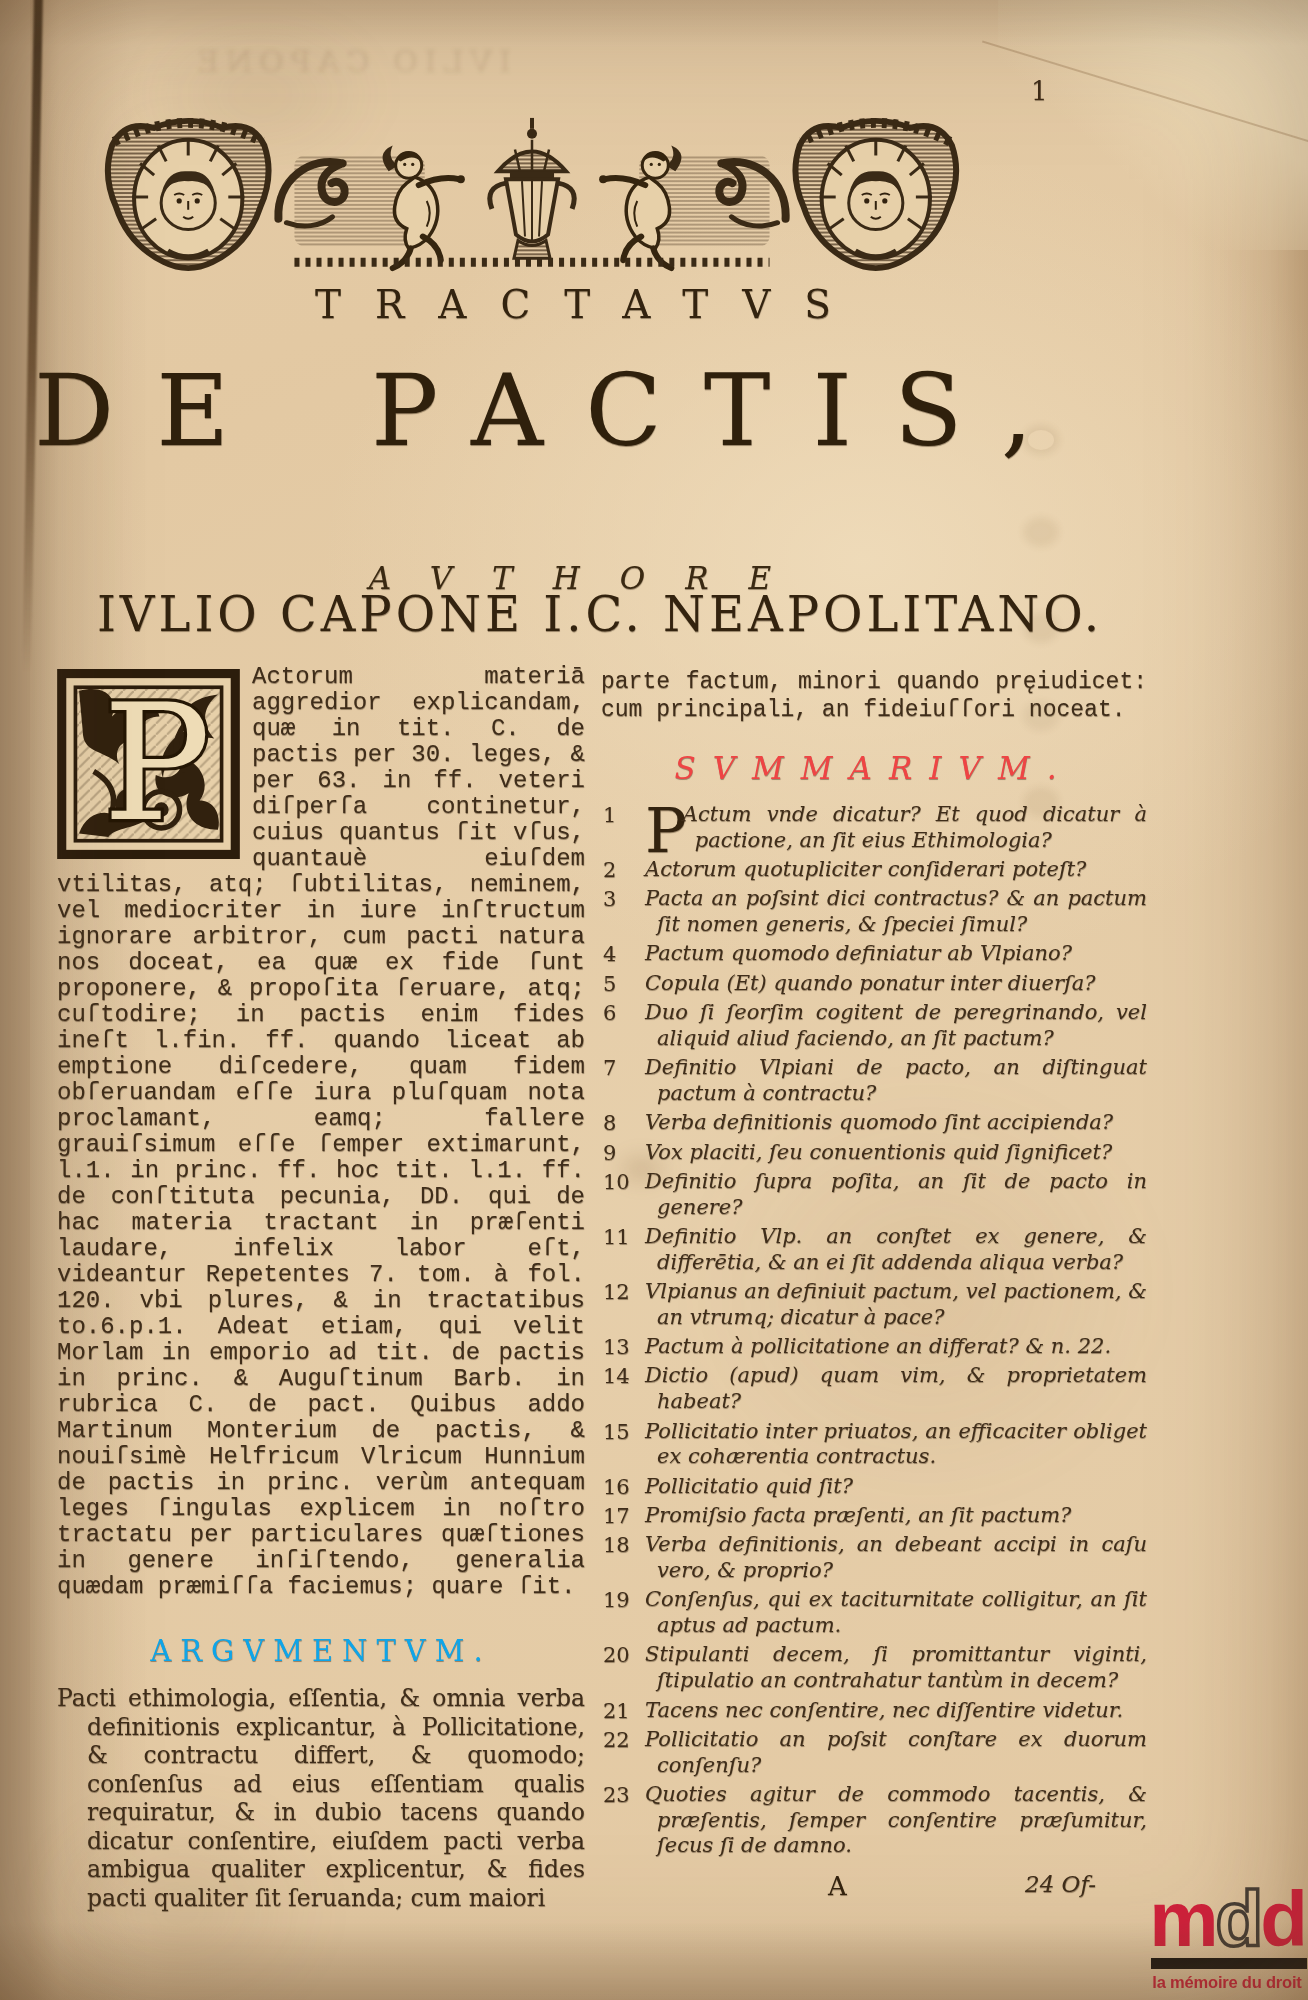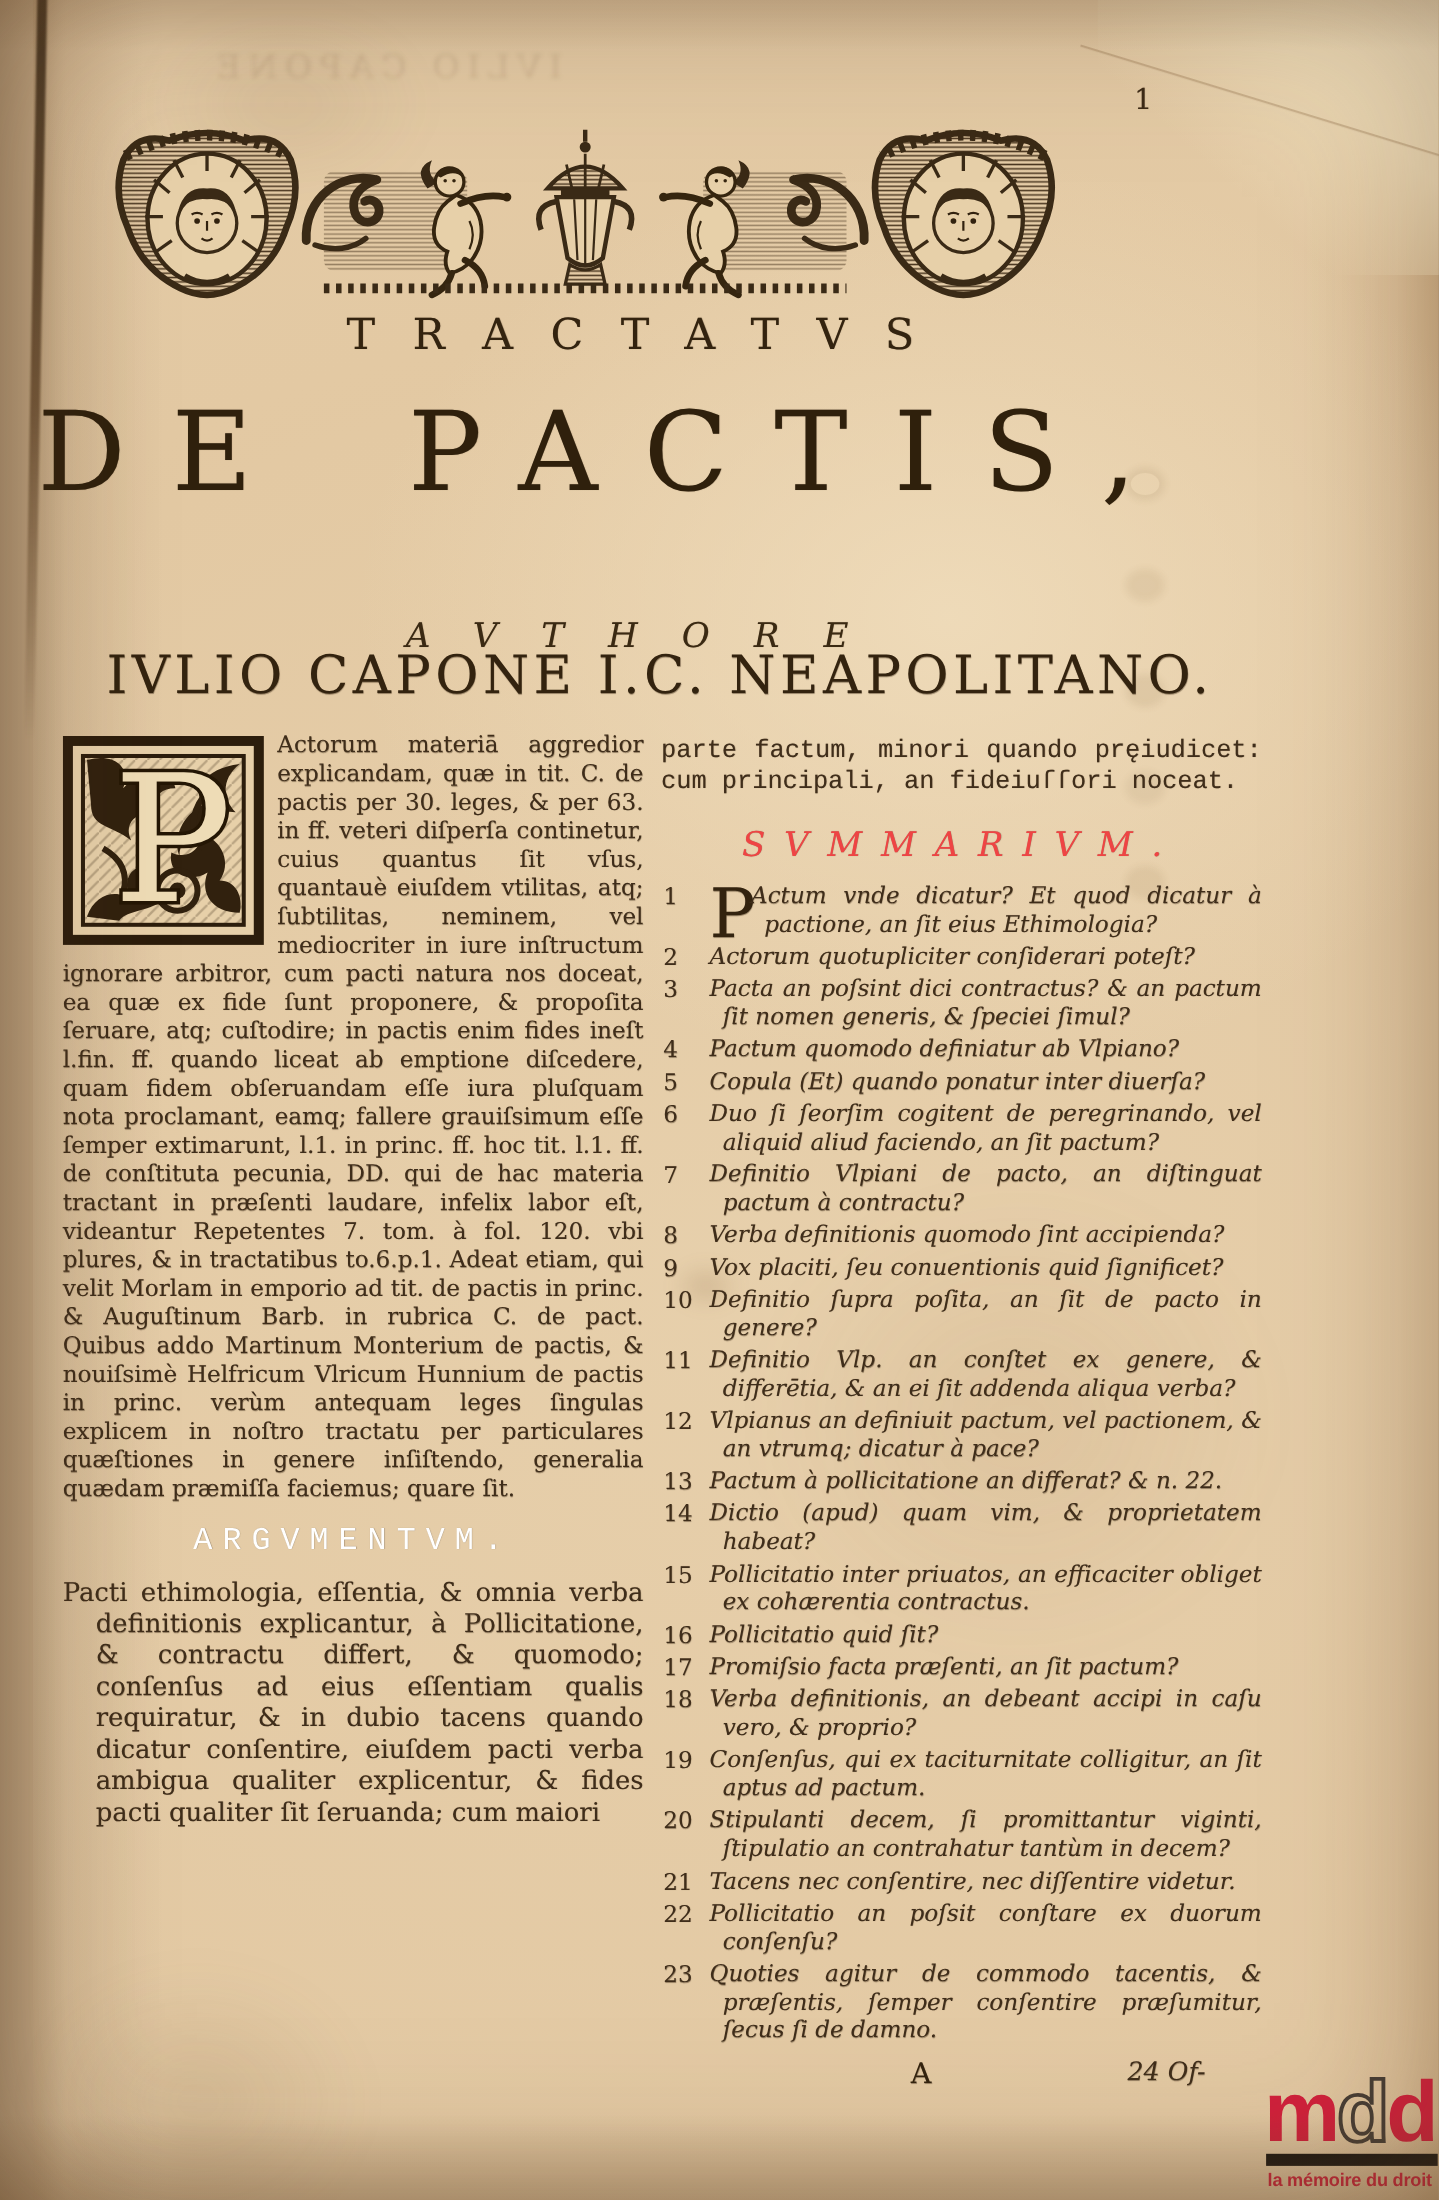--- a/index.html
+++ b/index.html
@@ -47,22 +47,22 @@
       font-size:39px;letter-spacing:34px;color:#33230f;white-space:nowrap;}
   .t2{position:absolute;left:34px;width:1130px;top:352px;
       font-size:100px;letter-spacing:42px;word-spacing:26px;color:#2f200c;color:#2f200c;white-space:nowrap;}
   .byline{position:absolute;left:110px;width:960px;top:540px;text-align:center;
       font-style:italic;font-size:31px;letter-spacing:40px;color:#3a2912;white-space:nowrap;margin-top:20px;}
   .author{position:absolute;left:40px;width:1120px;top:586px;text-align:center;
       font-size:48px;letter-spacing:4px;color:#33230f;white-space:nowrap;}
   .col-left{position:absolute;left:57px;top:664px;width:528px;}
   .col-right{position:absolute;left:601px;top:668px;width:546px;}
   .dropcap-wood{float:left;width:183px;height:190px;margin:5px 12px 2px 0;}
-  .par1{font-size:21px;line-height:26px;text-align:justify;}
-  .arg-head{margin-top:18px;text-align:center;font-size:29px;letter-spacing:9px;color:#ffffff;font-family:Liberation Mono, monospace;}
+  .par1{font-size:24px;line-height:26px;text-align:justify;font-family:Liberation Mono, monospace;}
+  .arg-head{margin-top:34px;text-align:center;font-size:29px;letter-spacing:9px;color:#0ea5e9;}
   .par2{margin-top:16px;font-size:23.5px;line-height:28.5px;text-align:justify;
         padding-left:30px;text-indent:-30px;}
   .carry{font-size:23px;line-height:28px;font-family:Liberation Mono, monospace;}
   .carry1{text-align:justify;text-align-last:justify;}
   .sum-head{font-style:italic;text-align:center;font-size:31px;letter-spacing:17px;
         margin:26px 0 16px;color:#ef4444;white-space:nowrap;}
   .item{position:relative;padding-left:44px;margin-bottom:3.5px;}
   .num{position:absolute;left:2px;top:1px;font-size:21px;}
   .itxt{font-style:italic;font-size:21px;line-height:25.8px;text-align:justify;
         padding-left:12px;text-indent:-12px;}

